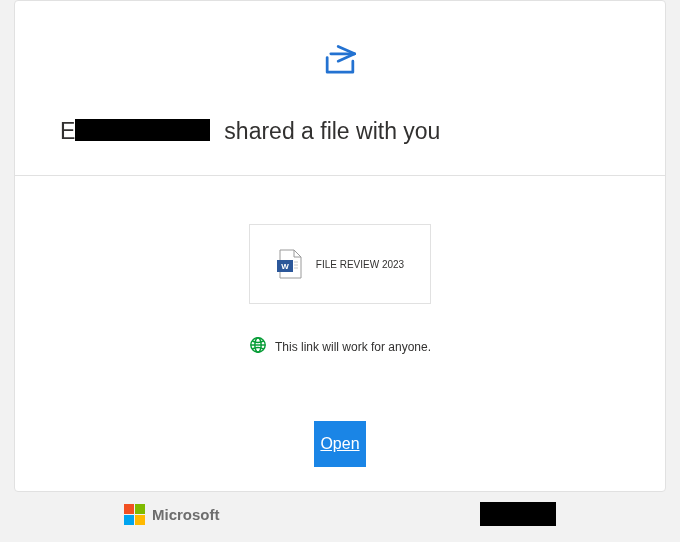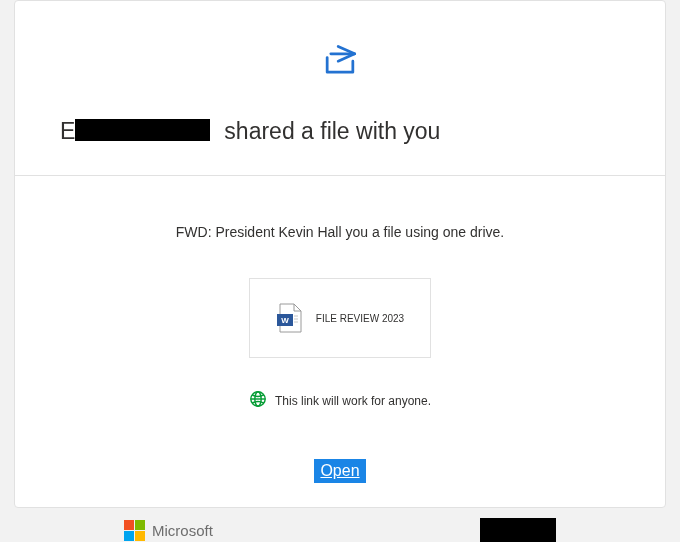--- a/index.html
+++ b/index.html
@@ -75,48 +75,48 @@
     font-size: 10px;
     color: #323130;
     font-weight: 400;
   }
   .link-scope {
     display: inline-flex;
     align-items: center;
     gap: 8px;
     font-size: 12px;
     color: #323130;
-    margin-bottom: 48px;
+    margin-bottom: 64px;
     justify-content: space-between;
   }
   .link-scope svg { width: 18px; height: 18px; color: #059c35; }
   .open-btn {
     display: inline-block;
     background: #1a85e6;
     color: #ffffff;
     font-size: 16px;
-    padding: 3px 6px;
+    padding: 14px 6px;
     border: none;
     cursor: pointer;
     text-decoration: underline;
     text-decoration-color: #ffffff;
   }
   .footer {
     display: flex;
     align-items: center;
     justify-content: space-between;
     padding: 10px 110px 8px 110px;
   }
   .ms-brand {
     display: inline-flex;
     align-items: center;
     gap: 7px;
     font-size: 15px;
     color: #6d6d6d;
-    font-weight: 400;
+    font-weight: 700;
   }
   .ms-logo {
     display: grid;
     grid-template-columns: 10px 10px;
     grid-template-rows: 10px 10px;
     gap: 1px;
   }
   .ms-logo span { width:10px; height:10px; }
   .sq-r { background:#f25022; }
   .sq-g { background:#7fba00; }
@@ -142,21 +142,20 @@
       </svg>
     </div>
     <h1 class="headline">
       <span class="prefix">E</span>
       <span class="redact"></span>
       <span class="rest">shared a file with you</span>
     </h1>
   </div>
 
   <div class="body">
-    <p class="lead">FWD: President Kevin Hall you a file using one drive.</p>
 
     <div class="file-card">
       <span class="doc-icon">
         <svg viewBox="0 0 26 30">
           <path d="M4 1 H18 L25 8 V29 H4 Z" fill="#ffffff" stroke="#9a9a9a" stroke-width="1"></path>
           <path d="M18 1 L18 8 L25 8" fill="none" stroke="#9a9a9a" stroke-width="1"></path>
           <rect x="1" y="11" width="16" height="12" fill="#2b579a"></rect>
           <text x="9" y="20" font-family="Segoe UI, Arial" font-size="8" font-weight="700" fill="#ffffff" text-anchor="middle">W</text>
           <line x1="18" y1="13" x2="22" y2="13" stroke="#c6c6c6" stroke-width="1"></line>
           <line x1="18" y1="16" x2="22" y2="16" stroke="#c6c6c6" stroke-width="1"></line>

